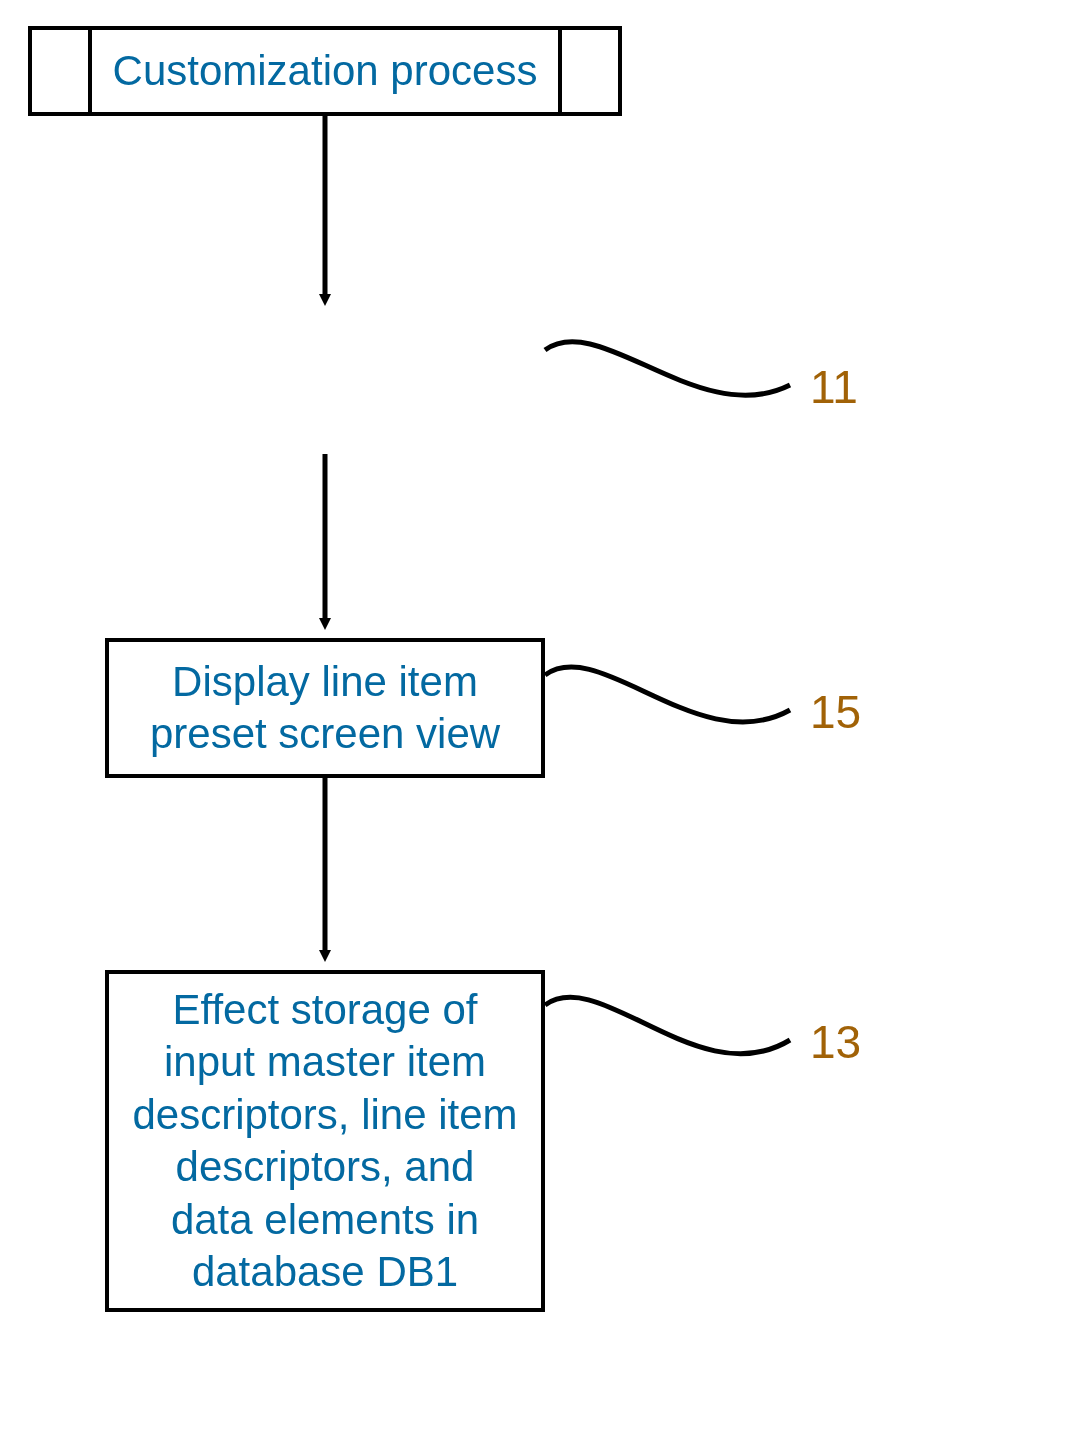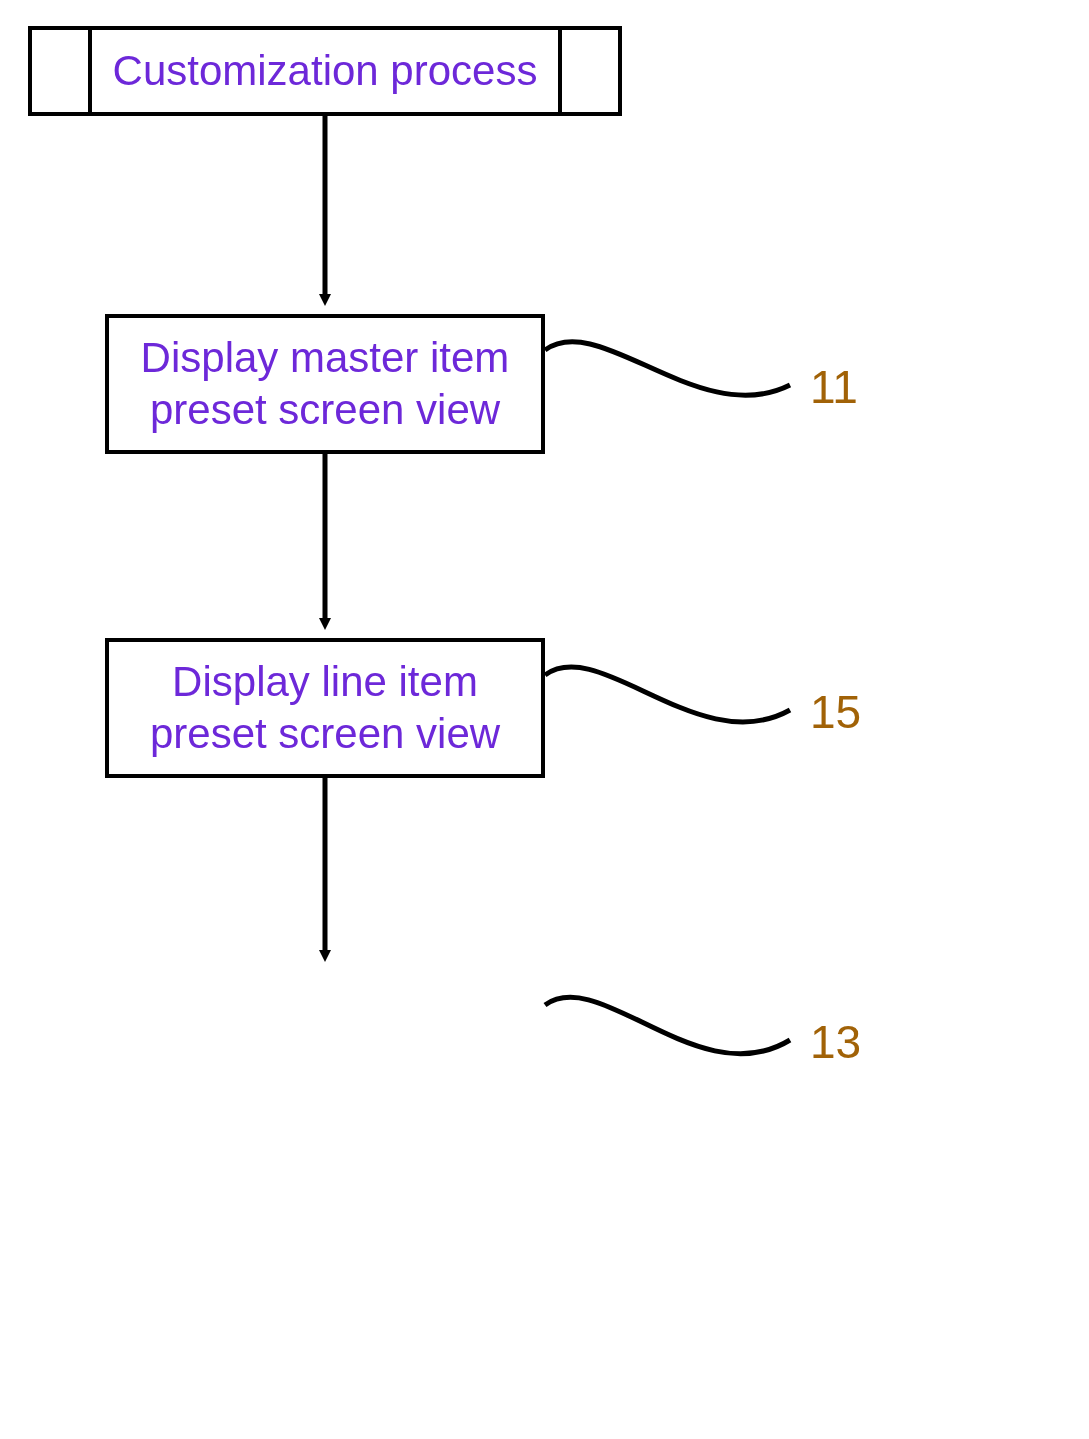--- a/index.html
+++ b/index.html
@@ -20,21 +20,21 @@
     border: 4px solid #000;
     background: #fff;
     box-sizing: border-box;
     display: flex;
     align-items: center;
     justify-content: center;
     text-align: center;
     font-size: 42px;
     line-height: 1.25;
     padding: 10px 20px;
-    color: #6d28d9;
+    color: #0369a1;
   }
   .inner-line {
     position: absolute;
     top: 0;
     bottom: 0;
     width: 4px;
     background: #000;
   }
   .label {
     position: absolute;
@@ -54,28 +54,28 @@
 <body>
 
 <div class="stage">
 
   <div class="box" style="left:28px; top:26px; width:594px; height:90px;">
     <div class="inner-line" style="left:56px;"></div>
     <div class="inner-line" style="right:56px;"></div>
     <span>Customization process</span>
   </div>
 
-  <div class="box" style="left:105px; top:314px; width:440px; height:140px;">
-    <span>Display master item preset screen view</span>
-  </div>
 
   <div class="box" style="left:105px; top:638px; width:440px; height:140px;justify-content:center;">
     <span>Display line item preset screen view</span>
   </div>
 
+  <div class="box" style="left:105px; top:970px; width:440px; height:342px;">
+    <span>Effect storage of input master item descriptors, line item descriptors, and data elements in database DB1</span>
+  </div>
 
   <div class="label" style="left:810px; top:360px;">11</div>
   <div class="label" style="left:810px; top:685px;">15</div>
   <div class="label" style="left:810px; top:1015px;">13</div>
 
   <svg class="overlay" viewBox="0 0 1089 1439">
     <defs>
       <marker id="arrowhead" markerWidth="12" markerHeight="12" refX="6" refY="6" orient="auto" markerUnits="userSpaceOnUse">
         <path d="M0,0 L12,6 L0,12 Z" fill="#000"></path>
       </marker>

